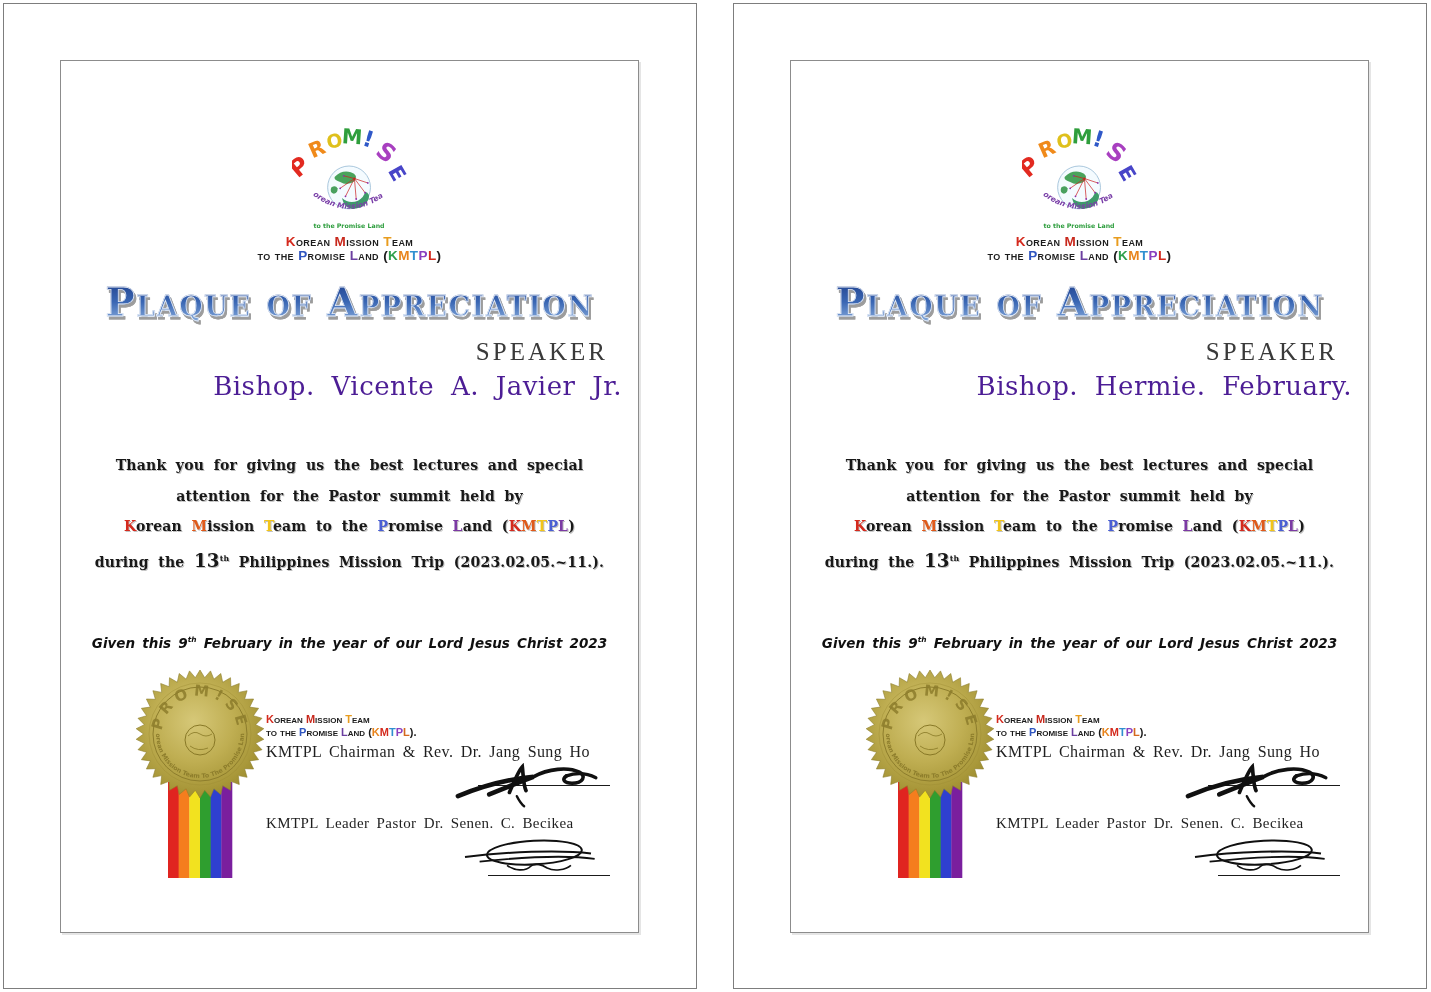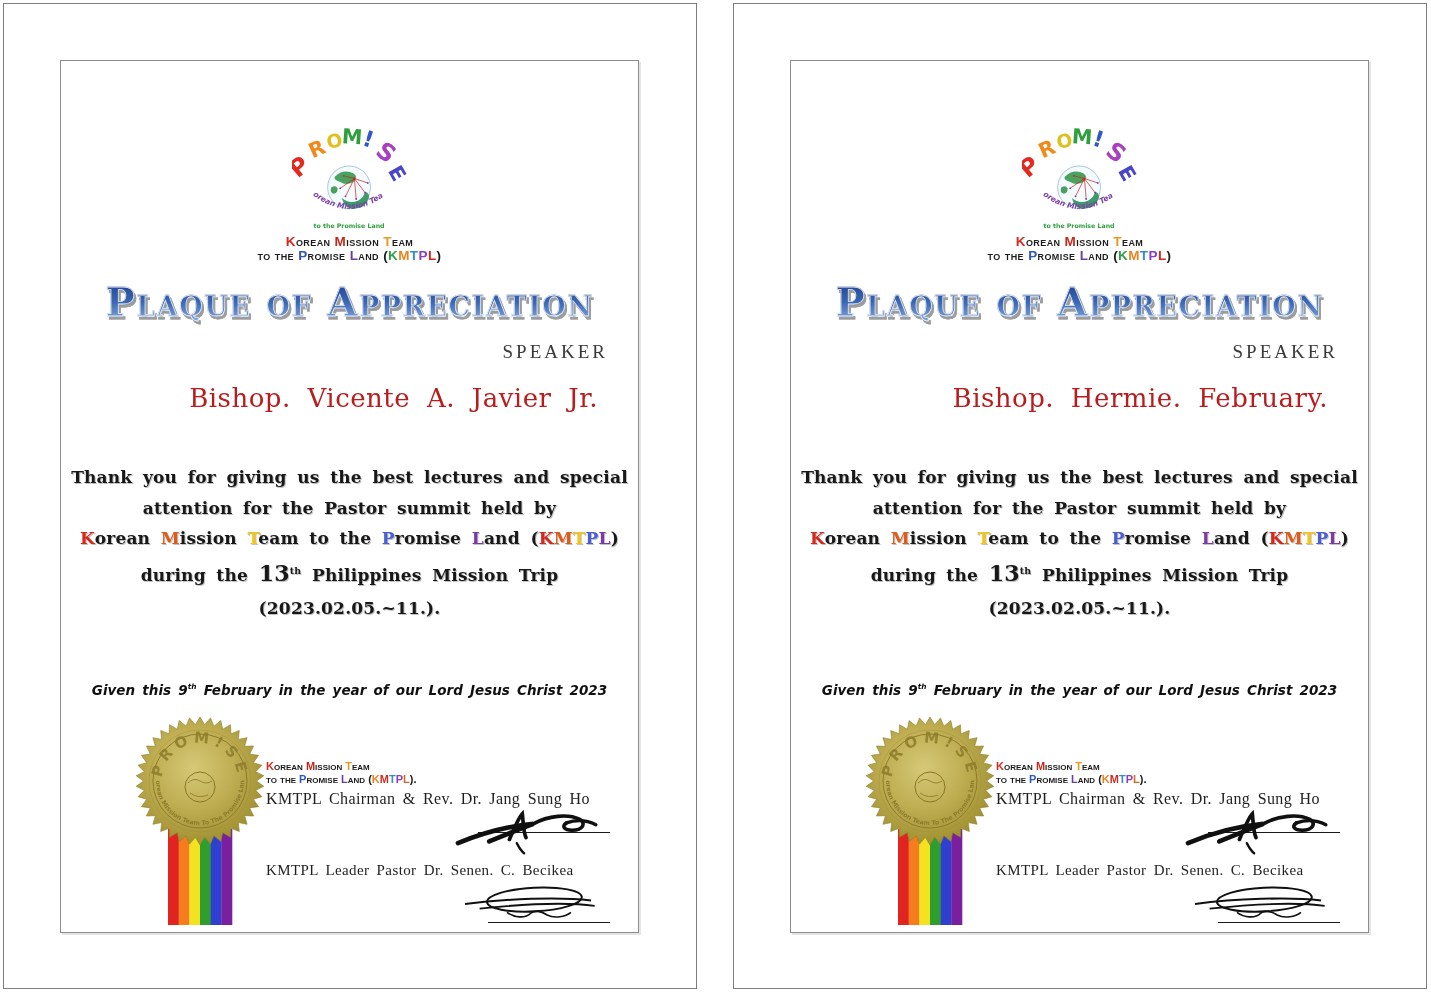--- a/index.html
+++ b/index.html
@@ -30,30 +30,30 @@
     margin-top:17px; font-family:"DejaVu Serif",serif; font-weight:bold;
     font-variant:small-caps; font-size:39px; line-height:44px; letter-spacing:1.5px;
     color:#2b5cab;
     -webkit-background-clip:text; background-clip:text;
     -webkit-text-fill-color:transparent;
     -webkit-text-stroke:0.8px rgba(255,255,255,0.85);
     filter:drop-shadow(2px 3px 0.5px #9c9c9c);
   }
   .speaker {
     margin-top:18px; line-height:20px; text-align:right; padding-right:30px;
-    font-family:"Liberation Serif",serif; font-size:19px; letter-spacing:3px; color:#3a3a3a;
+    font-family:"Liberation Serif",serif; font-size:25px; letter-spacing:3px; color:#3a3a3a;
   }
   .recipient {
-    margin-top:20px; line-height:33px; text-align:right; padding-right:40px;
-    font-family:"DejaVu Serif",serif; font-size:26px; color:#b91c1c;
+    margin-top:8px; line-height:33px; text-align:right; padding-right:16px;
+    font-family:"DejaVu Serif",serif; font-size:26px; color:#4c1d95;
     word-spacing:8px; letter-spacing:0.5px;
   }
   .body-text {
     margin-top:47px; font-family:"DejaVu Serif",serif; font-weight:bold;
-    font-size:17px; color:#181818; text-shadow:1px 1.2px 0 #c2c2c2;
+    font-size:14px; color:#181818; text-shadow:1px 1.2px 0 #c2c2c2;
   }
   .body-line { line-height:30.5px; word-spacing:4.5px; letter-spacing:0.2px; }
   .body-line.last { line-height:34px; }
   .seg-big { font-size:1.3em; }
   sup { font-size:0.55em; }
   .date-line {
     margin-top:53px; line-height:17px;
     font-family:"DejaVu Sans",sans-serif; font-style:italic; font-weight:bold;
     font-size:13.5px; color:#101010; word-spacing:2.5px;
   }

